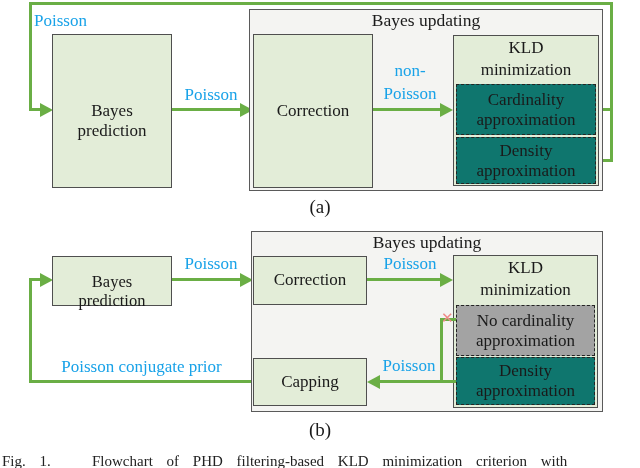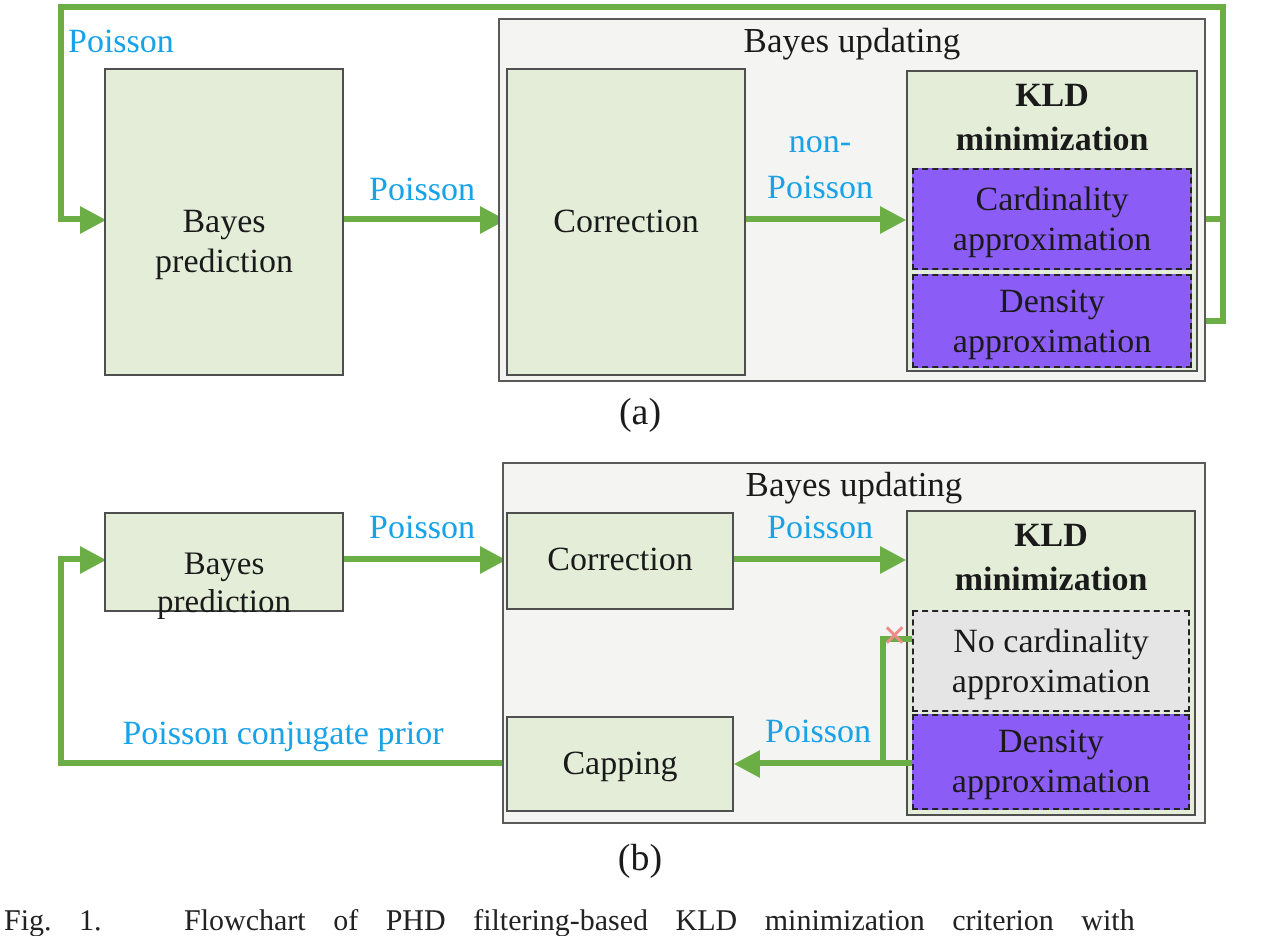--- a/index.html
+++ b/index.html
@@ -16,27 +16,27 @@
         border-left:13px solid #6aae45;}
   .arrL{position:absolute;width:0;height:0;
         border-top:7px solid transparent;border-bottom:7px solid transparent;
         border-right:13px solid #6aae45;}
   
   .box{position:absolute;background:#e3edd8;border:1.5px solid #4f4f4f;
        display:flex;align-items:center;justify-content:center;text-align:center;
        font-size:17px;line-height:1.18;box-sizing:border-box;}
   .container{position:absolute;background:#f4f4f2;border:1.5px solid #5a5a5a;
        box-sizing:border-box;}
-  .dashed{position:absolute;background:#8b5cf6;border:1.5px dashed #242424;
+  .dashed{position:absolute;background:#0f766e;border:1.5px dashed #242424;
        display:flex;align-items:center;justify-content:center;text-align:center;
        font-size:17px;line-height:1.15;box-sizing:border-box;}
-  .dashed.red{background:#e5e5e5;}
+  .dashed.red{background:#a3a3a3;}
   .ctitle{position:absolute;text-align:center;font-size:17.5px;}
   .kldtitle{position:absolute;text-align:center;font-size:17px;line-height:1.3;
-       display:flex;justify-content:center;font-weight:bold;}
+       display:flex;justify-content:center;}
   .kldtitle span{display:inline-block;max-width:112px;}
   .boxlabel{display:inline-block;max-width:100px;margin-top:20px;}
   .lbl{position:absolute;color:#18a2e8;font-size:17px;text-align:center;
        white-space:pre-line;line-height:1.35;}
   .tag{position:absolute;left:0;width:640px;text-align:center;font-size:19px;}
   .cross{position:absolute;color:#ef8b88;font-size:15px;font-weight:bold;
        font-family:"DejaVu Sans",sans-serif;line-height:1;}
   .caption{position:absolute;font-size:15px;white-space:pre;word-spacing:10px;
        color:#222;}
 </style>

